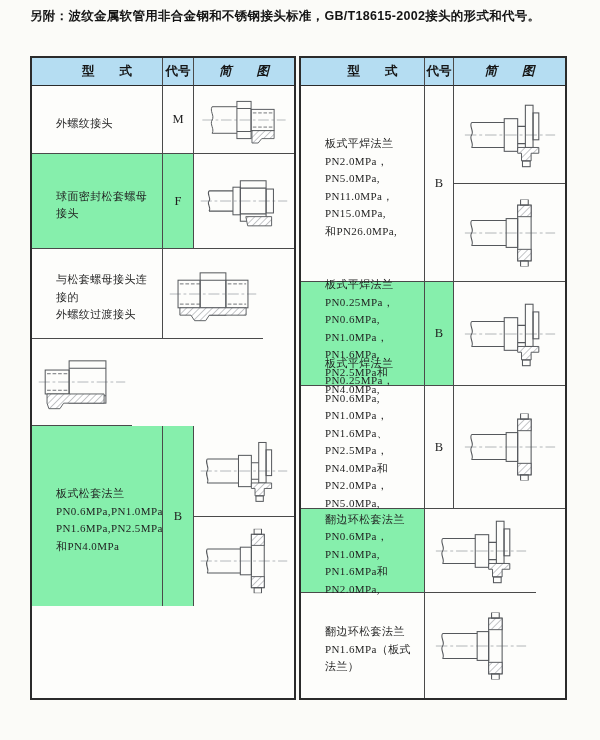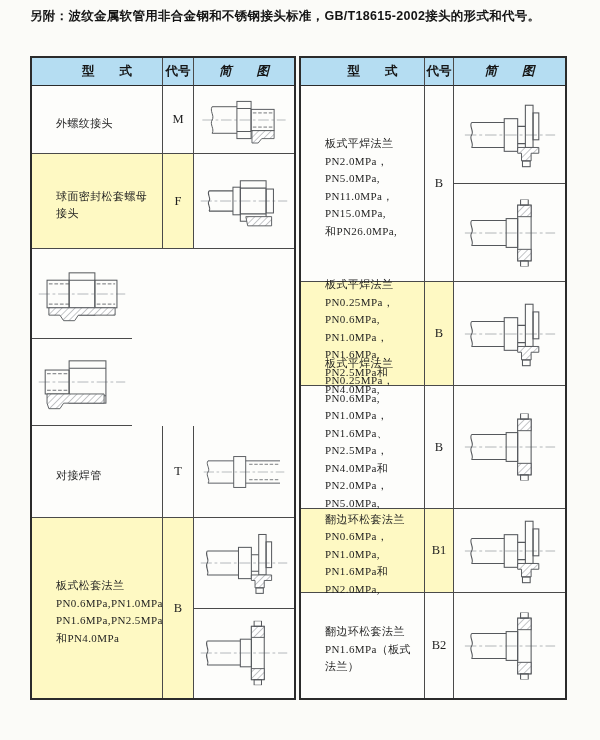--- a/index.html
+++ b/index.html
@@ -32,21 +32,21 @@
   .c-type { padding:4px 4px 4px 24px; }
   .type-text { white-space:pre-line; font-size:11px; line-height:17.5px; letter-spacing:.4px;margin-top:8px; }
   .c-code { justify-content:center; font-size:12.5px; }
   .c-diag { justify-content:center; padding:0; }
 
   .hrow { height:28px; }
   .hrow .cell { background:#b5ddf2; justify-content:center;
                 font-family:"Liberation Sans", sans-serif; font-weight:bold;
                 font-size:12.5px; color:#161616; border-bottom:1px solid #2b2b2b; }
 
-  .hl { background:#fef9c3; }
+  .hl { background:#86efac; }
 
   
   .lr0{height:68px} .lr1{height:95px} .lr2{height:90px}
   .lr3{height:87px} .lr4{height:92px} .lr5{height:180px}
   .rr0{height:196px} .rr1{height:104px} .rr2{height:123px}
   .rr3{height:84px}  .rr4{height:105px}
 
   .diag-split { flex-direction:column; align-items:stretch; padding:0; }
   .diag-sub { flex:1; display:flex; align-items:center; justify-content:center; }
   .diag-sub:first-child { border-bottom:1px solid #4a4a4a; }
@@ -184,46 +184,39 @@
           </div>
         <div class="cell c-code hl">F</div>
         <div class="cell c-diag">
           <svg class="diag-svg" width="92" height="66" viewBox="0 0 100 70">
               <use href="#sym-swivel-nut"></use>
             </svg>
         </div>
       </div>
 
       <div class="row lr2">
+        <div class="cell c-type">
+            <span class="type-text">与松套螺母接头连接的
+外螺纹过渡接头</span>
+          </div>
         <div class="cell c-diag">
           <svg class="diag-svg" width="92" height="68" viewBox="0 0 100 70">
               <use href="#sym-hex-nipple"></use>
             </svg>
         </div>
       </div>
 
       <div class="row lr3">
         <div class="cell c-diag">
           <svg class="diag-svg" width="92" height="66" viewBox="0 0 100 70">
               <use href="#sym-male-female"></use>
             </svg>
         </div>
       </div>
 
-      <div class="row lr4">
-        <div class="cell c-type">
-            <span class="type-text">对接焊管</span>
-          </div>
-        <div class="cell c-code">T</div>
-        <div class="cell c-diag">
-          <svg class="diag-svg" width="92" height="60" viewBox="0 0 100 70">
-              <use href="#sym-butt-weld"></use>
-            </svg>
-        </div>
-      </div>
 
       <div class="row lr5">
         <div class="cell c-type hl">
             <span class="type-text">板式松套法兰
 PN0.6MPa,PN1.0MPa,
 PN1.6MPa,PN2.5MPa,
 和PN4.0MPa</span>
           </div>
         <div class="cell c-code hl">B</div>
         <div class="cell c-diag diag-split">
@@ -301,34 +294,32 @@
             </svg>
         </div>
       </div>
 
       <div class="row rr3">
         <div class="cell c-type hl">
             <span class="type-text">翻边环松套法兰
 PN0.6MPa，PN1.0MPa,
 PN1.6MPa和PN2.0MPa,</span>
           </div>
-        <div class="cell c-code hl">B1</div>
         <div class="cell c-diag">
           <svg class="diag-svg" width="96" height="70" viewBox="0 0 100 70">
               <use href="#sym-flange-up"></use>
             </svg>
         </div>
       </div>
 
       <div class="row rr4">
         <div class="cell c-type">
             <span class="type-text">翻边环松套法兰
 PN1.6MPa（板式法兰）</span>
           </div>
-        <div class="cell c-code">B2</div>
         <div class="cell c-diag">
           <svg class="diag-svg" width="96" height="70" viewBox="0 0 100 70">
               <use href="#sym-flange-sym"></use>
             </svg>
         </div>
       </div>
     </div>
 
   </div>
 </div>

